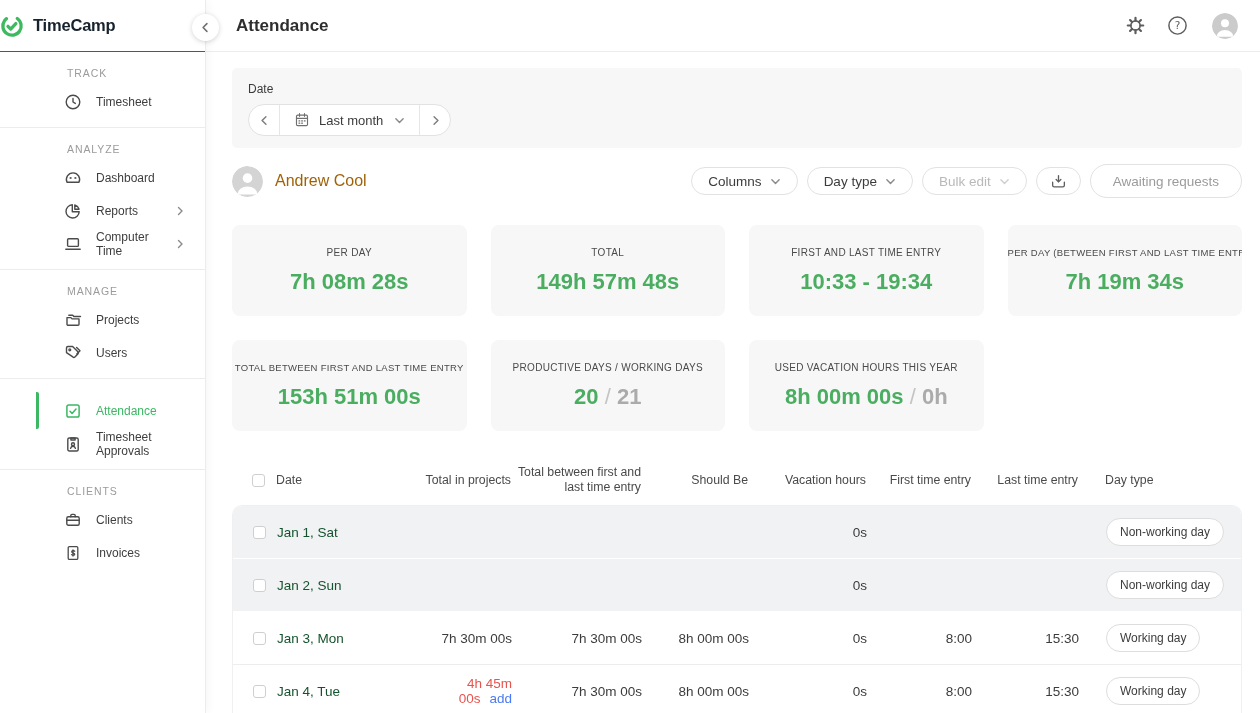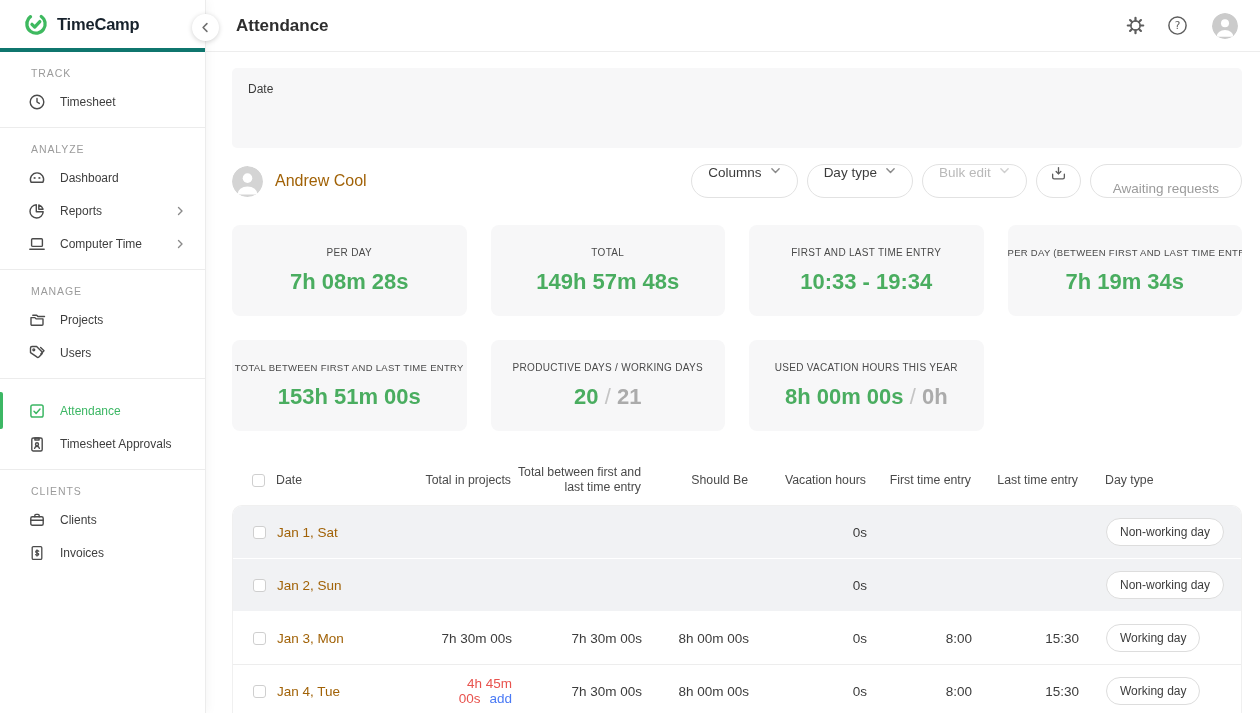--- a/index.html
+++ b/index.html
@@ -2,27 +2,27 @@
 <html><head>
 <meta charset="utf-8">
 <style>
   * { margin:0; padding:0; box-sizing:border-box; }
   html,body { width:1260px; height:713px; overflow:hidden; background:#fff;
     font-family:"Liberation Sans","DejaVu Sans",sans-serif; color:#3c3c3c; }
 
   
   .sidebar { position:absolute; left:0; top:0; bottom:0; width:206px; background:#fff;
     border-right:1px solid #ececec; box-shadow:2px 0 10px rgba(0,0,0,.04); z-index:2; }
-  .logo-row { height:52px; display:flex; align-items:center; padding-left:24px; gap:9px;
-    border-bottom:4px solid #0f766e; }
+  .logo-row { height:52px; display:flex; align-items:center; gap:9px;
+    border-bottom:1px solid #0f766e; }
   .logo-text { font-size:16.5px; font-weight:700; color:#17222c; letter-spacing:-.2px; }
   .collapse-btn { position:absolute; left:192px; top:14px; width:27px; height:27px; border-radius:50%;
     background:#fff; box-shadow:0 1px 5px rgba(0,0,0,.18); display:flex; align-items:center;
     justify-content:center; z-index:6; cursor:pointer; color:#6f6f6f; }
-  .side-section { padding-top:15px; }
+  .side-section { padding-top:15px;padding-left:36px; }
   .side-divider { border-top:1px solid #ececec; margin-top:9px; }
   .side-label { padding-left:31px; font-size:10.5px; letter-spacing:.9px; color:#9b9b9b; height:18px; }
   .side-item { height:33px; display:flex; align-items:center; padding-left:28px; gap:14px;
     font-size:12px; color:#3e3e3e; cursor:pointer; position:relative; }
   .side-item .ic { width:18px; height:18px; color:#4b4b4b; flex:0 0 18px; display:flex; }
   .side-item .chev { margin-left:auto; margin-right:20px; color:#8a8a8a; display:flex; }
   .side-item.active { color:#3cb764; }
   .side-item.active .ic { color:#3cb764; }
   .side-item.active::before { content:""; position:absolute; left:0; top:-2px; bottom:-2px;
     width:3px; background:#3cb764; border-radius:0 2px 2px 0; }
@@ -44,22 +44,22 @@
   .dc-seg { display:flex; align-items:center; justify-content:center; cursor:pointer; color:#7d7d7d; }
   .dc-arrow { width:30px; }
   .dc-mid { border-left:1px solid #e6e6e6; border-right:1px solid #e6e6e6; padding:0 14px; gap:9px;
     color:#3c3c3c; font-size:13px; }
   .dc-mid .cal { color:#6f6f6f; display:flex; }
   .dc-mid .down { color:#8a8a8a; display:flex; margin-left:2px; }
 
   
   .user-row { margin-top:13px; height:40px; display:flex; align-items:center; }
   .user-name { font-size:16px; color:#a16207; margin-left:12px; flex:1; }
-  .pill-btn { height:34px; border:1px solid #e2e2e2; border-radius:18px; background:#fff;
-    display:flex; align-items:flex-start; padding:0 16px; font-size:13.5px; color:#3c3c3c;
+  .pill-btn { height:28px; border:1px solid #e2e2e2; border-radius:18px; background:#fff;
+    display:flex; align-items:center; padding:0 16px; font-size:13.5px; color:#3c3c3c;
     margin-left:9px; cursor:pointer; gap:8px; white-space:nowrap; }
   .pill-btn .down { color:#8a8a8a; display:flex; }
   .pill-btn.disabled { color:#b9b9b9; }
   .pill-btn.disabled .down { color:#cfcfcf; }
   .pill-btn.icon-only { padding:0 13px; color:#5d5d5d; }
   .pill-btn.ghost { color:#9b9b9b; padding:16px 22px; }
 
   
   .cards { margin-top:24px; display:grid; grid-template-columns:repeat(4,1fr); gap:24px; }
   .card { background:#f7f7f8; border-radius:8px; height:91px; text-align:center; padding-top:22px; overflow:hidden; }
@@ -72,21 +72,21 @@
   .att-table { margin-top:24px; }
   .trow { display:grid; grid-template-columns:44px 140px 95px 130px 107px 118px 105px 107px 1fr;
     align-items:center; height:53px; font-size:13.5px; }
   .thead { height:50px; font-size:12.3px; color:#4a4a4a; line-height:1.2; }
   .tbody { border-radius:10px 10px 0 0; overflow:hidden; border:1px solid #f0f0f0; border-bottom:none; }
   .tbody .trow { background:#fff; border-bottom:1px solid #ededed; }
   .tbody .trow.shaded { background:#f1f2f4; border-bottom:1px solid #fff; }
   .c-right { text-align:right; }
   .cb { width:13px; height:13px; border:1px solid #cfcfcf; border-radius:3px; background:#fff;
     margin-left:20px; cursor:pointer; }
-  .date-link { color:#a16207; cursor:pointer; }
+  .date-link { color:#14532d; cursor:pointer; }
   .val-red { color:#e8534e; }
   .add-link { color:#4a7af5; margin-left:9px; cursor:pointer; }
   .daytype-cell { padding-left:27px; }
   .day-pill { display:inline-block; background:#fff; border:1px solid #ddd; border-radius:16px;
     padding:6px 13px; font-size:12px; color:#3c3c3c; cursor:pointer; white-space:nowrap; }
 
   svg { display:block; }
 </style>
 </head>
 <body>
@@ -262,20 +262,47 @@
           <circle cx="12" cy="9.4" r="3.7" fill="#fff"></circle>
           <path d="M4.2 22a7.8 6.2 0 0 1 15.6 0z" fill="#fff"></path>
         </svg>
     </span>
   </div>
 
   <div class="content">
 
     <div class="date-panel">
       <div class="date-label">Date</div>
+      <div class="date-control">
+        <div class="dc-seg dc-arrow">
+          <svg width="11" height="11" viewBox="0 0 10 10" fill="none" stroke="currentColor" stroke-width="1.3" stroke-linecap="round" stroke-linejoin="round">
+              <path d="M6.3 1.5L2.8 5l3.5 3.5"></path>
+            </svg>
+        </div>
+        <div class="dc-seg dc-mid">
+          <span class="cal">
+            <svg width="16" height="16" viewBox="0 0 18 18" fill="none" stroke="currentColor" stroke-width="1.3" stroke-linecap="round">
+                <rect x="2.8" y="3.6" width="12.4" height="11.8" rx="1.4"></rect>
+                <path d="M2.8 7.2h12.4M6.2 1.9v3M11.8 1.9v3"></path>
+                <path d="M5.6 10h.9M8.6 10h.9M11.6 10h.9M5.6 12.6h.9M8.6 12.6h.9"></path>
+              </svg>
+          </span>
+          <span>Last month</span>
+          <span class="down">
+            <svg width="11" height="11" viewBox="0 0 10 10" fill="none" stroke="currentColor" stroke-width="1.3" stroke-linecap="round" stroke-linejoin="round">
+                <path d="M1.7 3.4L5 6.8l3.3-3.4"></path>
+              </svg>
+          </span>
+        </div>
+        <div class="dc-seg dc-arrow">
+          <svg width="11" height="11" viewBox="0 0 10 10" fill="none" stroke="currentColor" stroke-width="1.3" stroke-linecap="round" stroke-linejoin="round">
+              <path d="M3.7 1.5L7.2 5 3.7 8.5"></path>
+            </svg>
+        </div>
+      </div>
     </div>
 
     <div class="user-row">
       <span class="avatar">
         <svg width="31" height="31" viewBox="0 0 24 24">
             <circle cx="12" cy="12" r="12" fill="#d4d4d4"></circle>
             <circle cx="12" cy="9.4" r="3.7" fill="#fff"></circle>
             <path d="M4.2 22a7.8 6.2 0 0 1 15.6 0z" fill="#fff"></path>
           </svg>
       </span>

